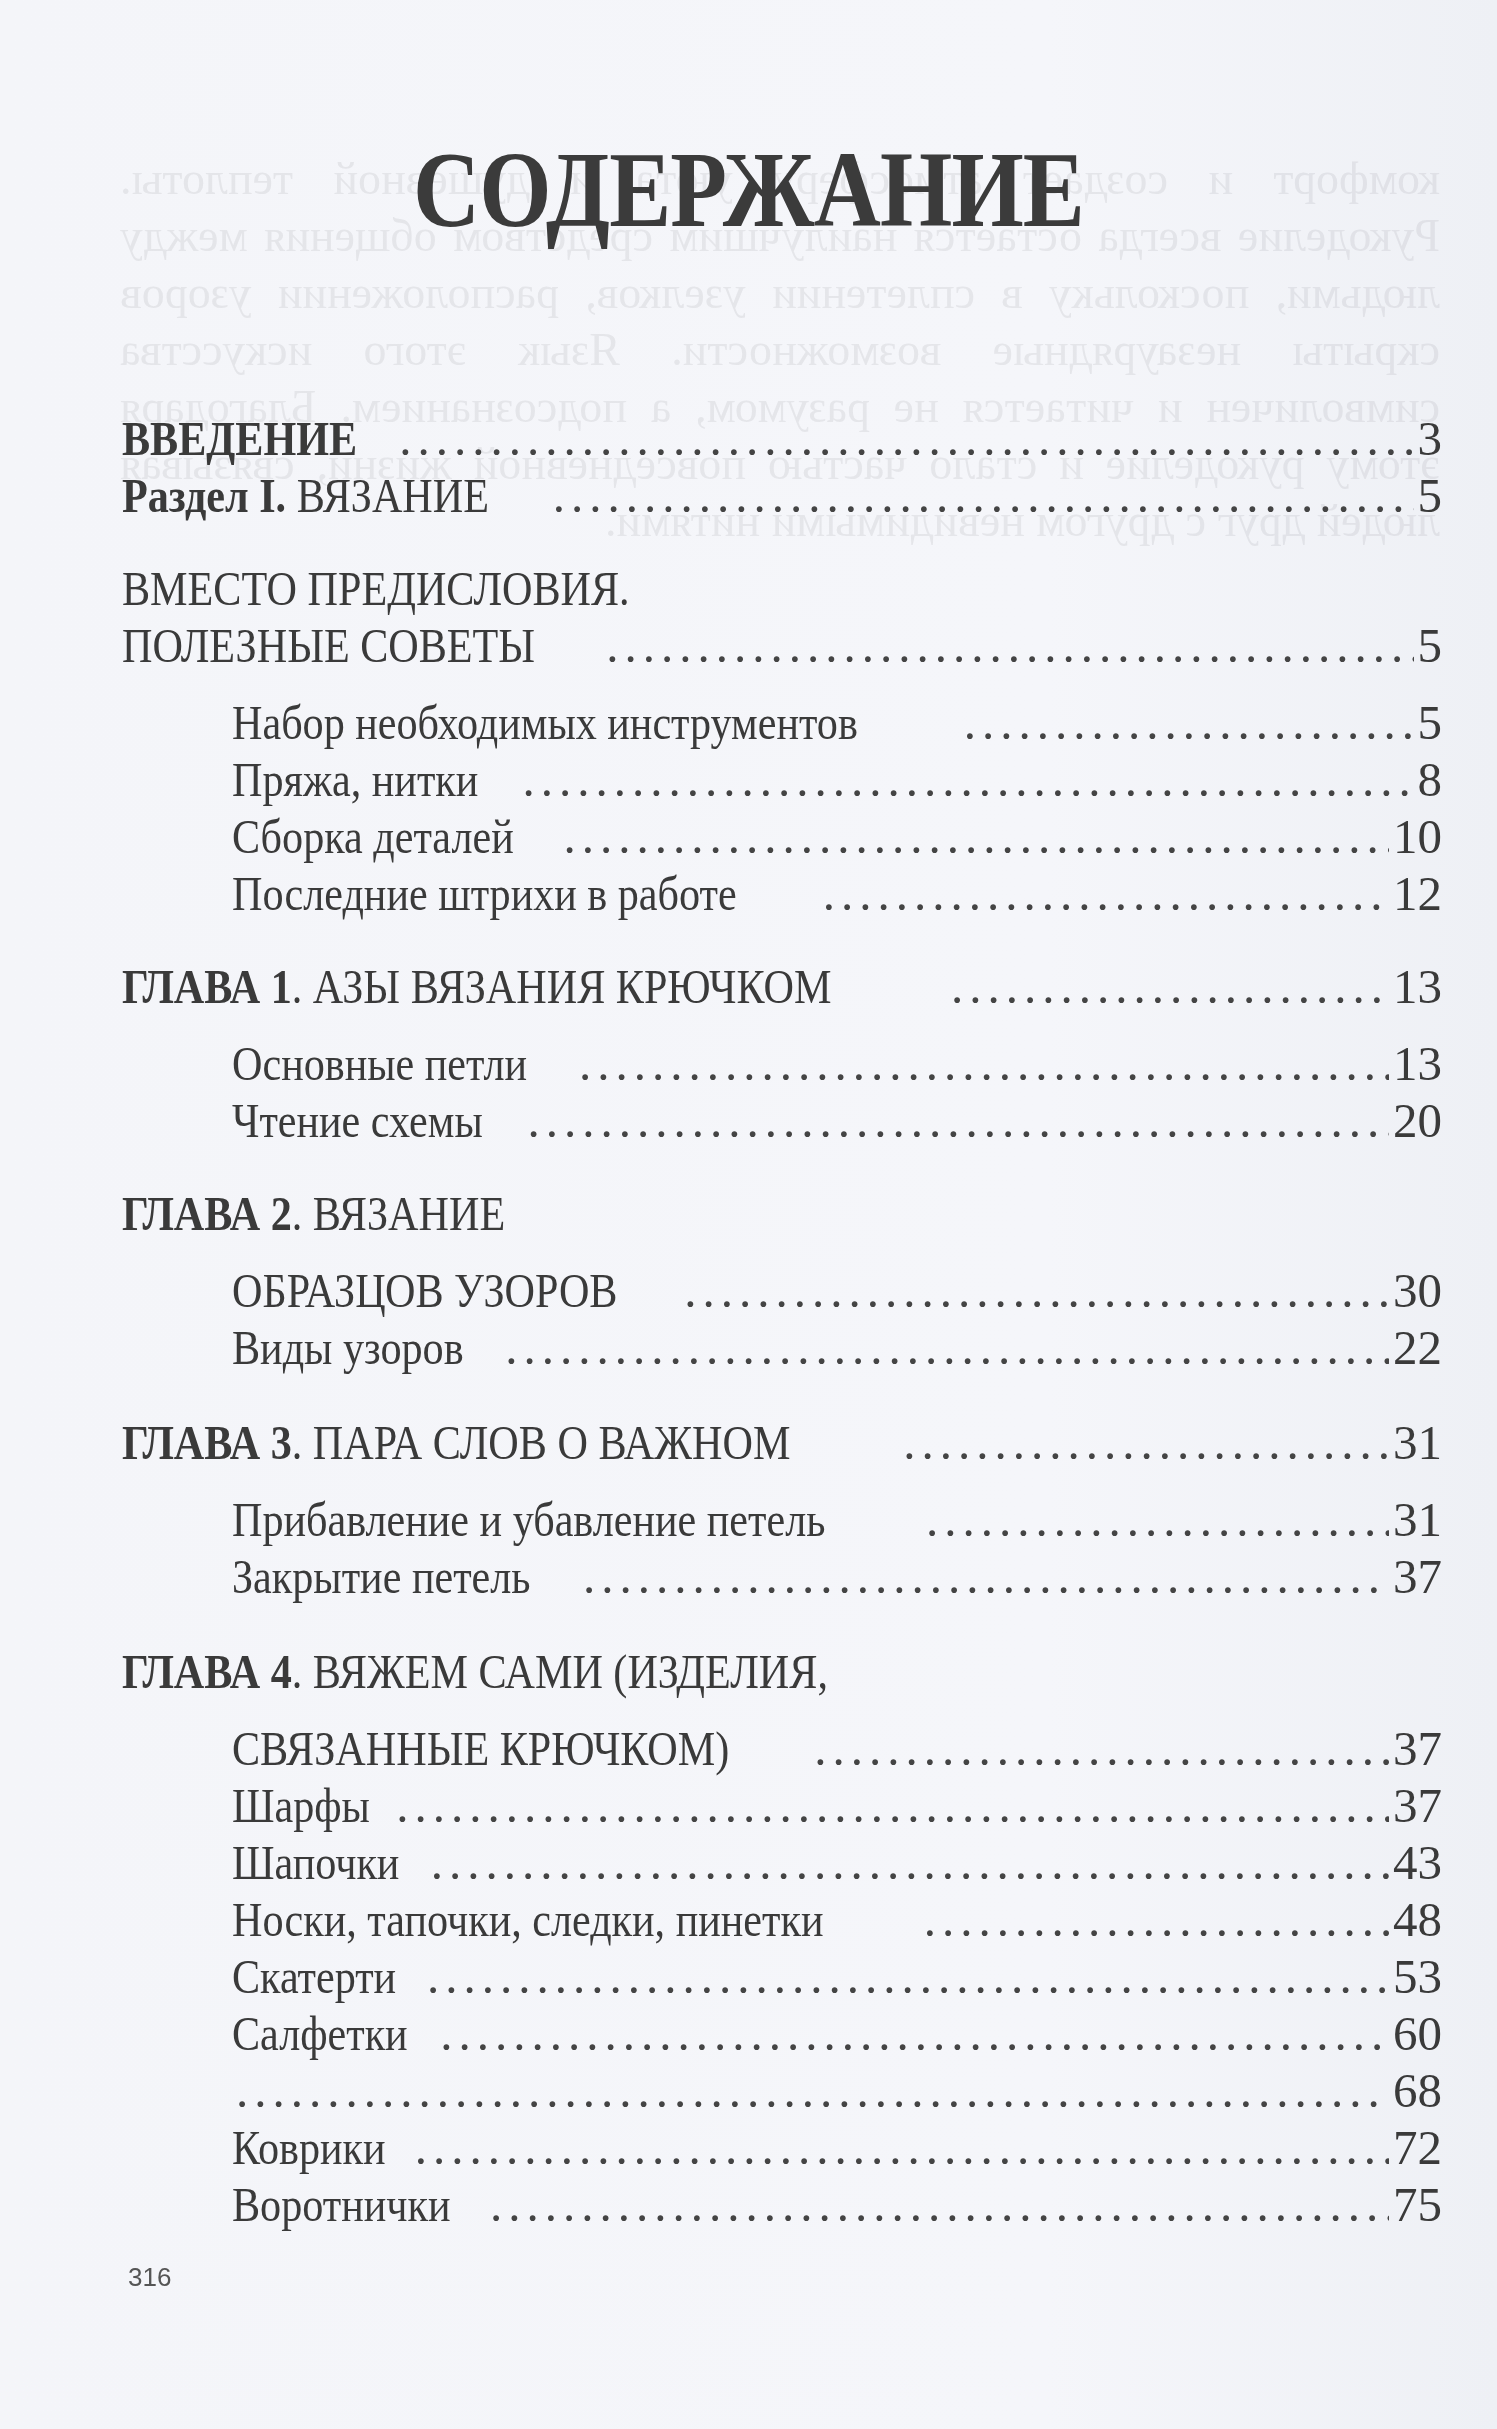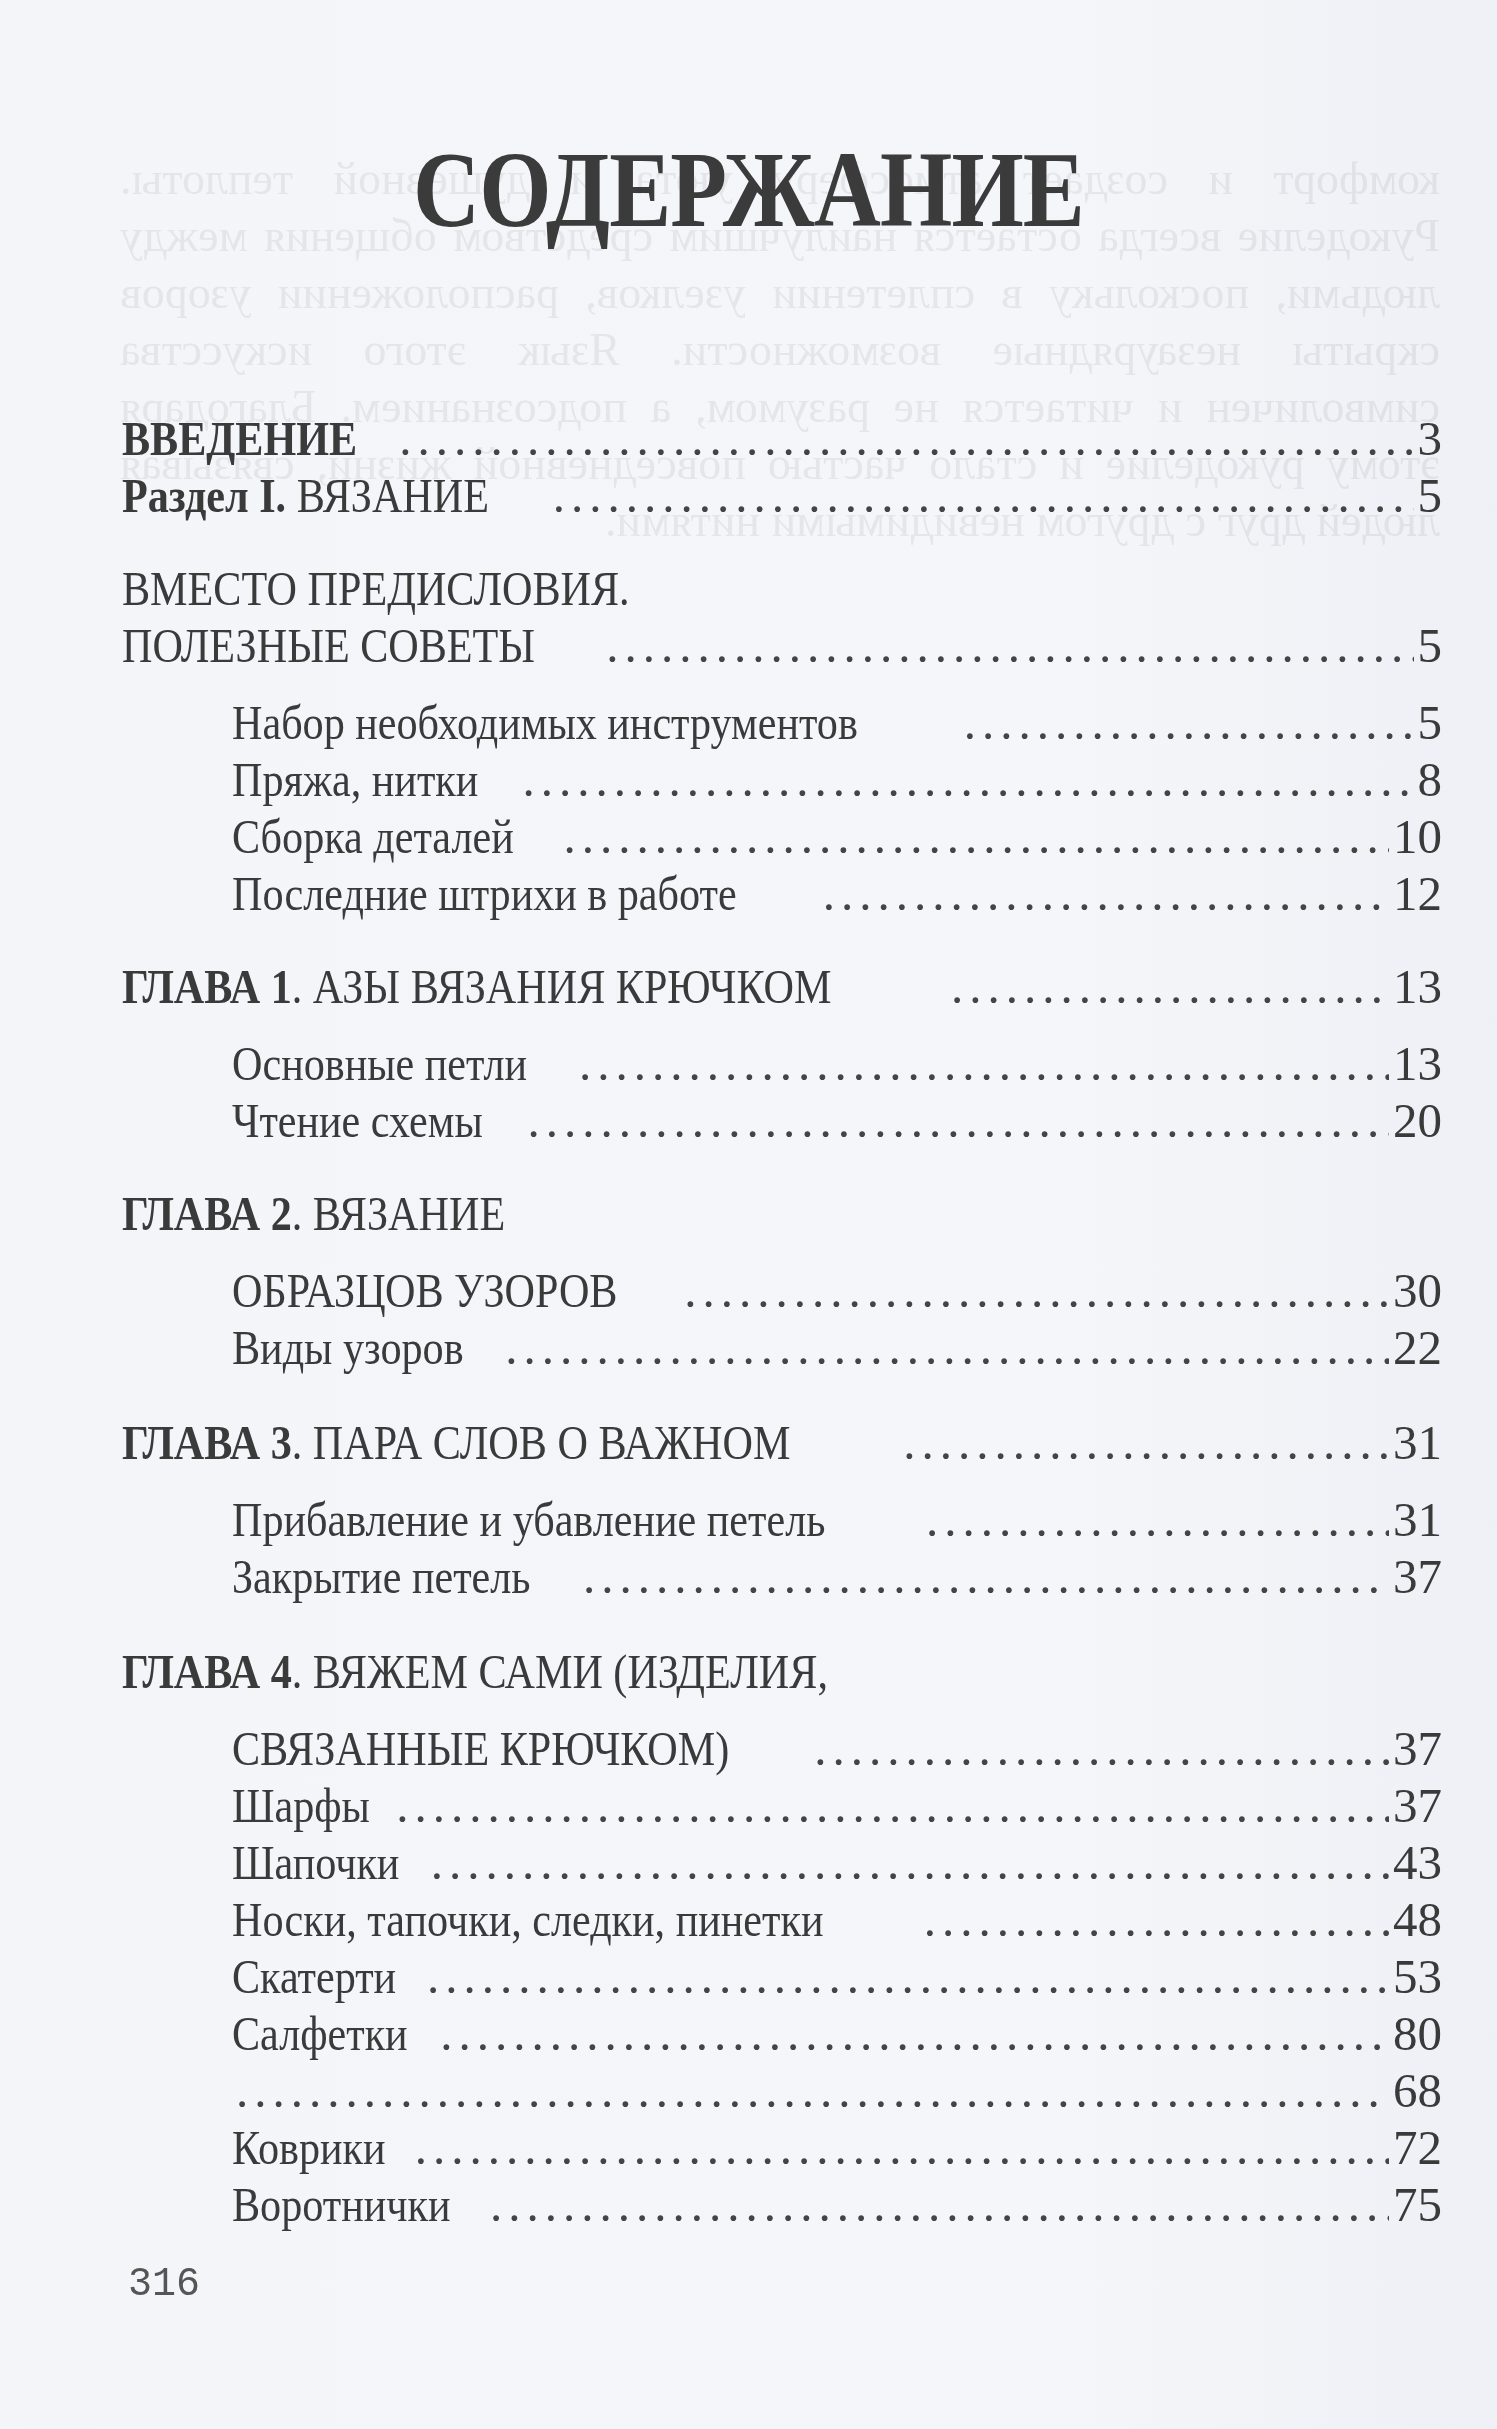--- a/index.html
+++ b/index.html
@@ -87,22 +87,22 @@
     .row .num {
       white-space: nowrap;
       text-align: right;
     }
     .row.nodots .dots { visibility: hidden; }
     .cond { display: inline-block; transform: scaleX(0.86); transform-origin: 0 50%; }
     .folio {
       position: absolute;
       left: 128px;
       top: 2262px;
-      font-family: Liberation Mono, monospace;
-      font-size: 40px;
+      font-family: Liberation Sans, sans-serif;
+      font-size: 26px;
       color: #555;
     }
   </style>
 </head>
 <body>
 
 <div class="page">
 
   <div class="bleed">комфорт и создает атмосферу уюта и душевной теплоты. Рукоделие всегда остается наилучшим средством общения между людьми, поскольку в сплетении узелков, расположении узоров скрыты незаурядные возможности. Язык этого искусства символичен и читается не разумом, а подсознанием. Благодаря этому рукоделие и стало частью повседневной жизни, связывая людей друг с другом невидимыми нитями.</div>
 
@@ -244,21 +244,21 @@
 
     <div class="row indent" style="top:1518px">
       <span class="label"><span class="cond">Скатерти</span></span>
       <span class="dots"></span>
       <span class="num">53</span>
     </div>
 
     <div class="row indent" style="top:1575px">
       <span class="label"><span class="cond">Салфетки</span></span>
       <span class="dots"></span>
-      <span class="num">80</span>
+      <span class="num">60</span>
     </div>
 
     <div class="row indent" style="top:1632px">
       <span class="dots"></span>
       <span class="num">68</span>
     </div>
 
     <div class="row indent" style="top:1689px">
       <span class="label"><span class="cond">Коврики</span></span>
       <span class="dots"></span>

